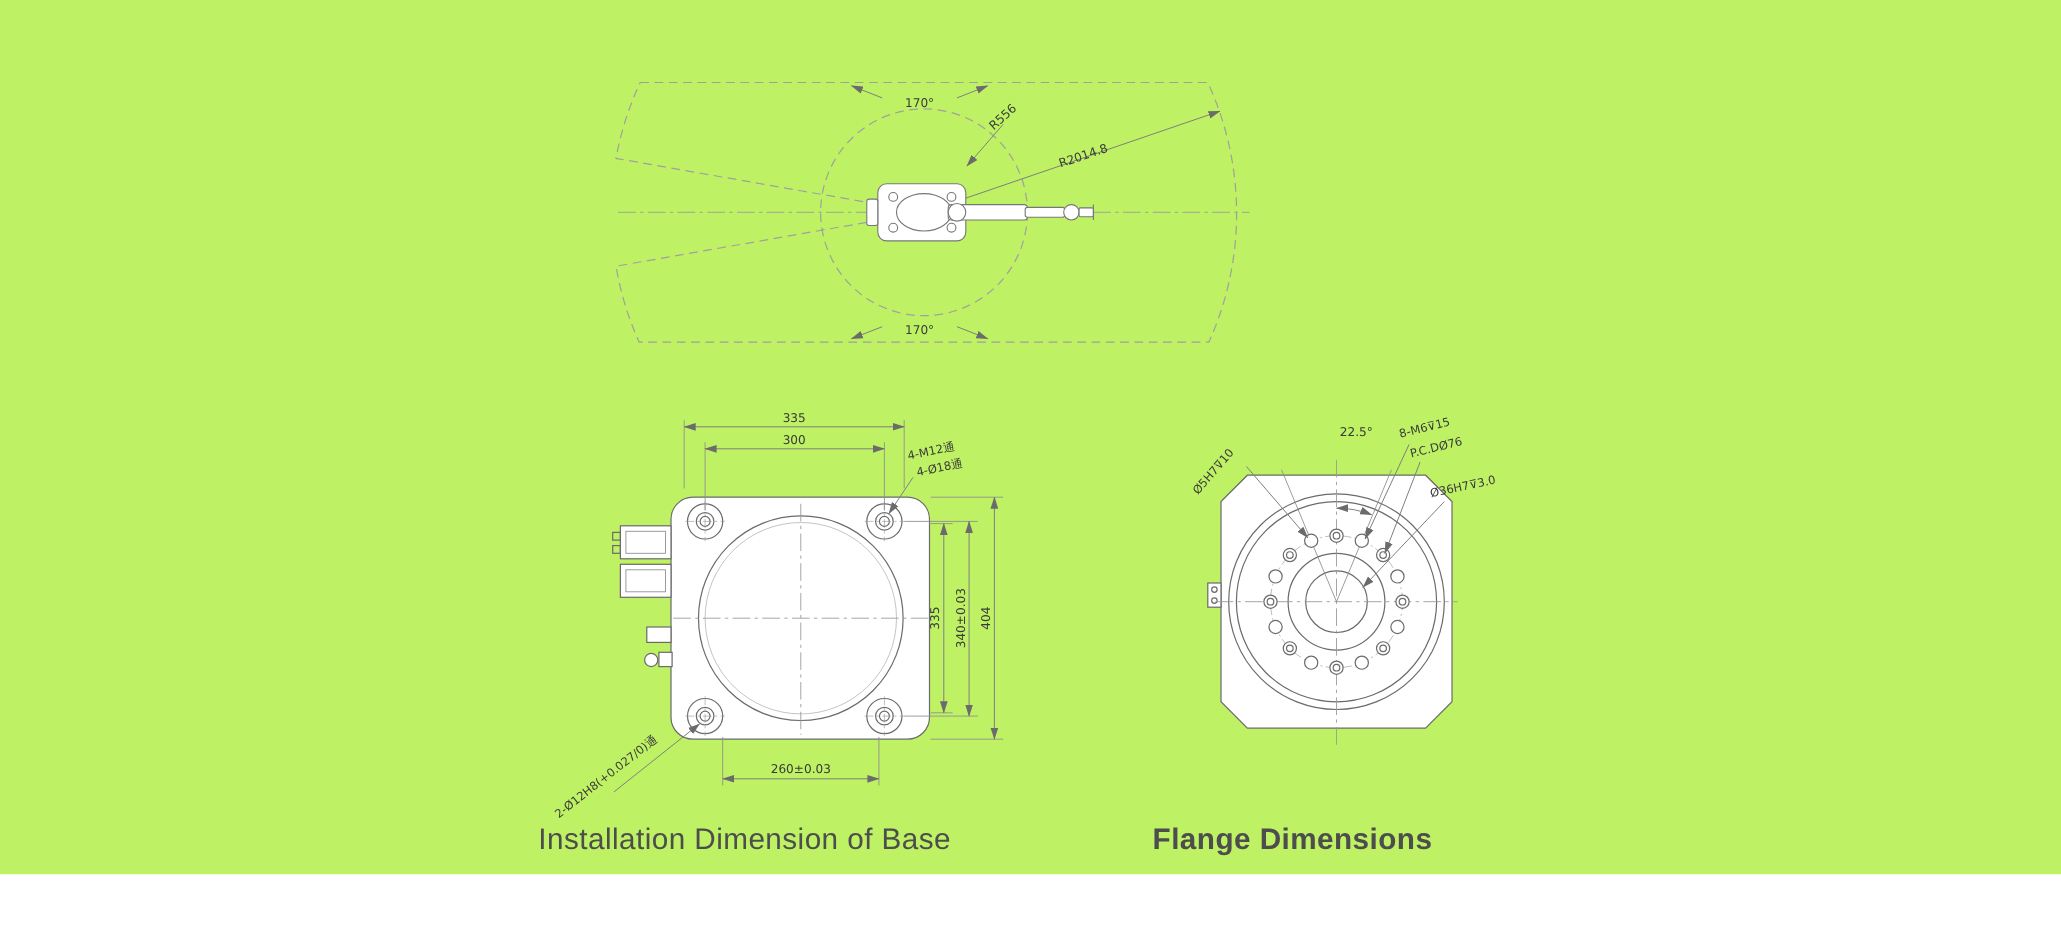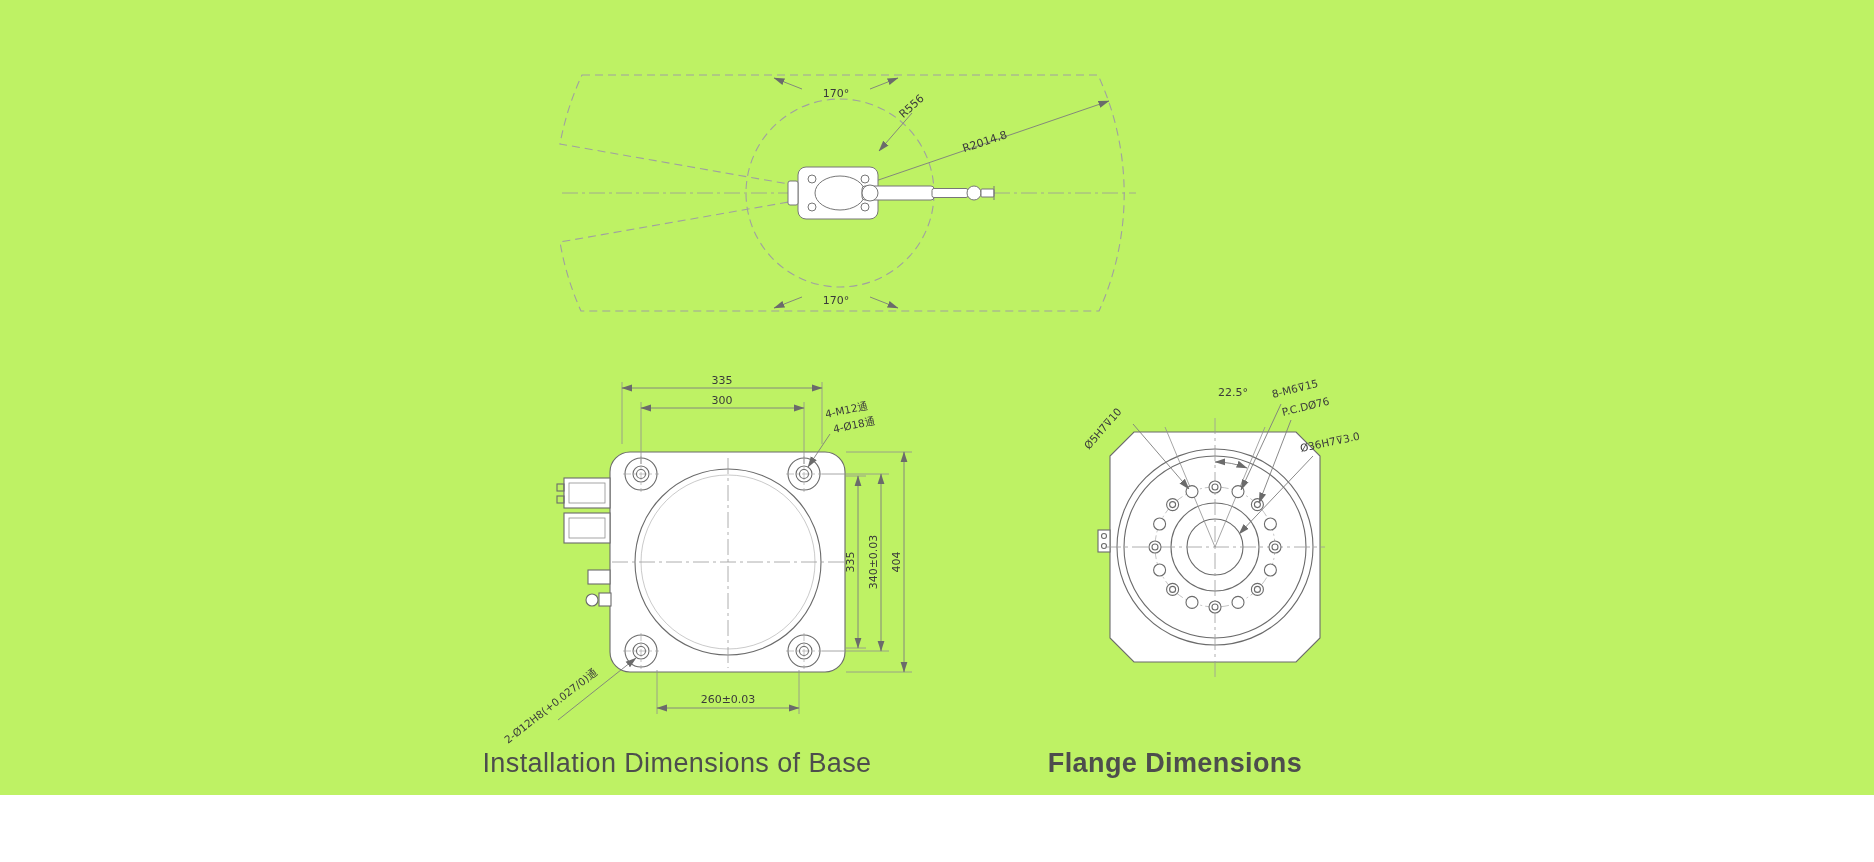--- a/index.html
+++ b/index.html
@@ -221,16 +221,16 @@
       <line class="dim" x1="216" y1="60" x2="184" y2="143" marker-end="url(#fArr)"></line>
       <line class="dim" x1="238" y1="96" x2="164" y2="174" marker-end="url(#fArr)"></line>
       <text class="lbl" x="14" y="90" transform="rotate(-49 14 90)">Ø5H7⊽10</text>
       <text class="lblm" x="158" y="36">22.5°</text>
       <text class="lbl" x="198" y="38" transform="rotate(-14 198 38)">8-M6⊽15</text>
       <text class="lbl" x="208" y="56" transform="rotate(-14 208 56)">P.C.DØ76</text>
       <text class="lbl" x="226" y="92" transform="rotate(-12 226 92)">Ø36H7⊽3.0</text>
     </g>
   </svg>
 
-  <div class="caption" style="left:437px; top:748px; width:480px;">Installation Dimensions of Base</div>
+  <div class="caption" style="left:437px; top:748px; width:480px;">Installation Dimension of Base</div>
   <div class="caption" style="left:1025px; top:748px; width:300px;font-weight:bold;">Flange Dimensions</div>
 
 </div>
 
 </body></html>

